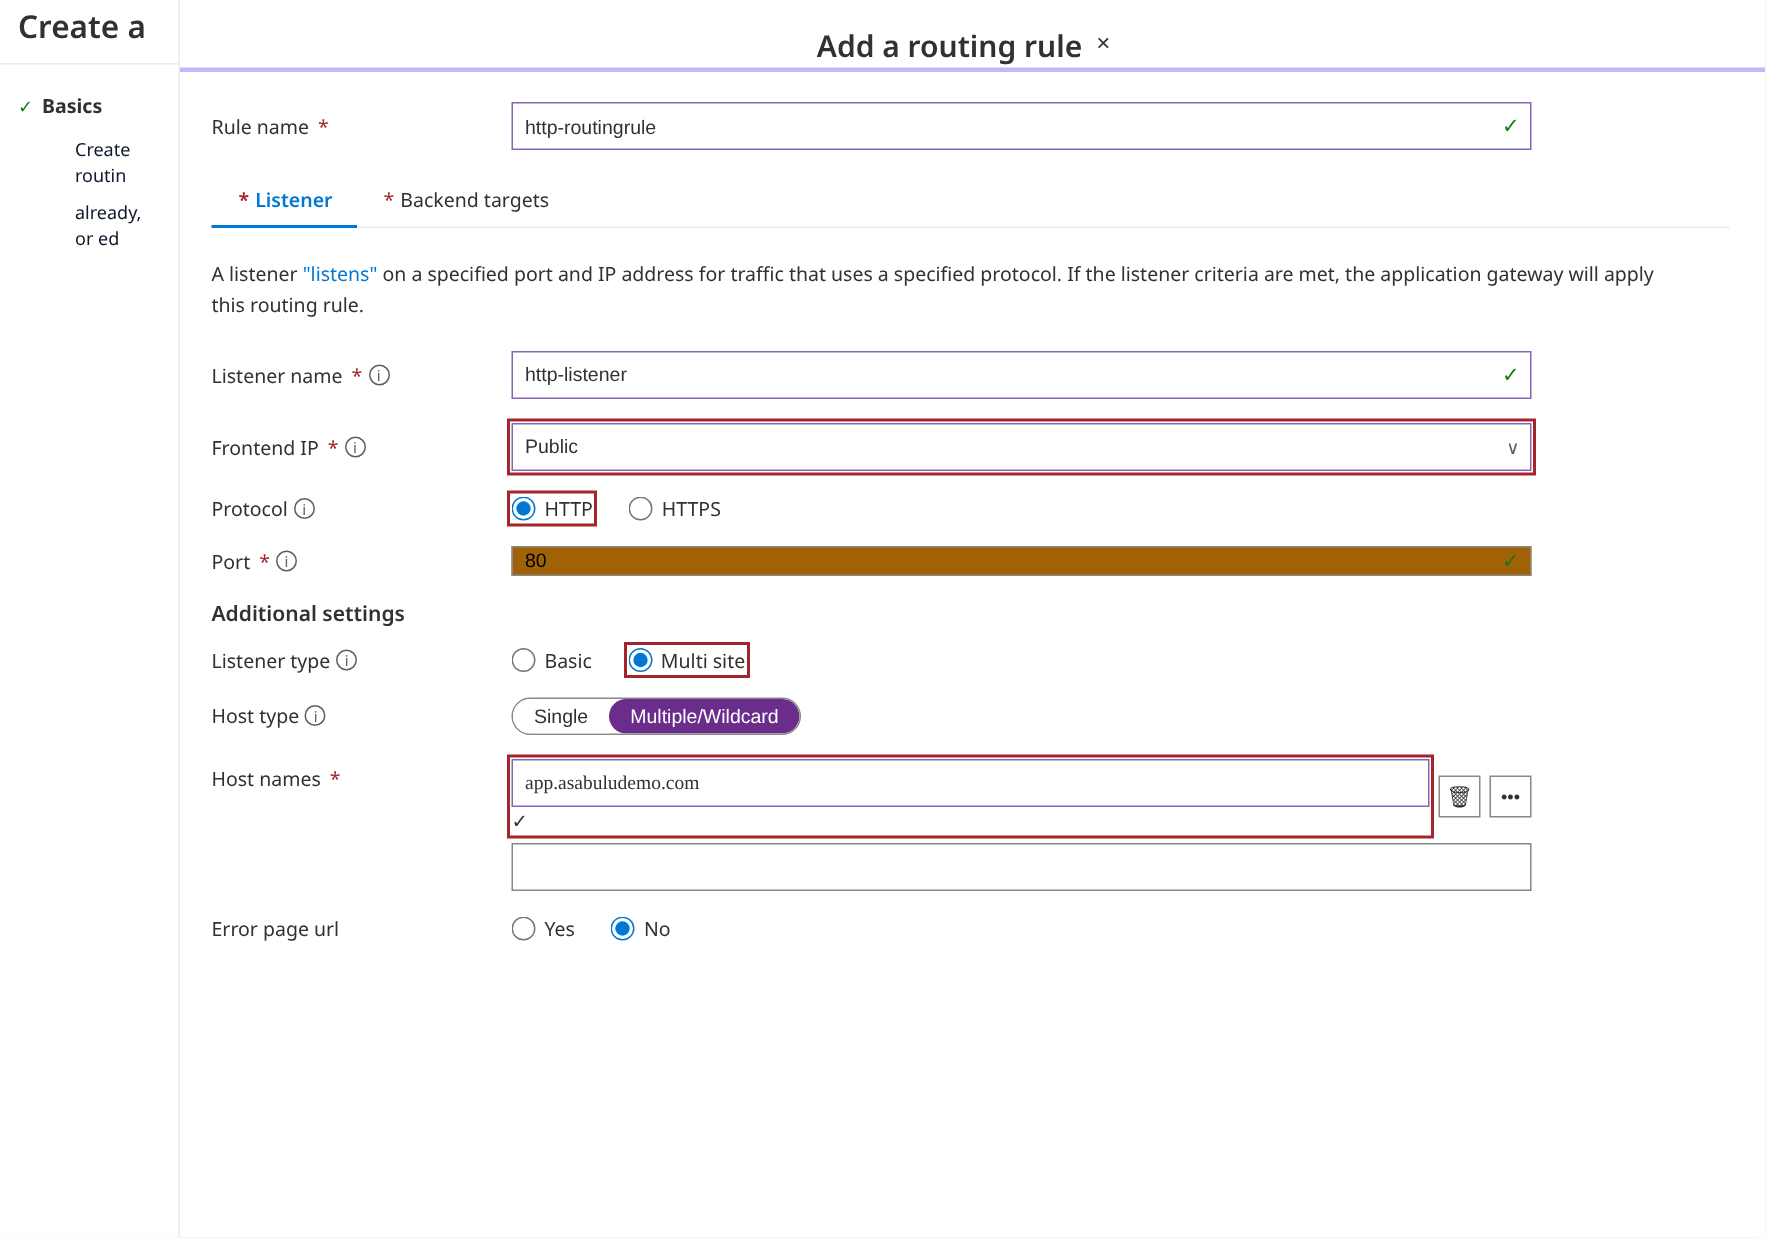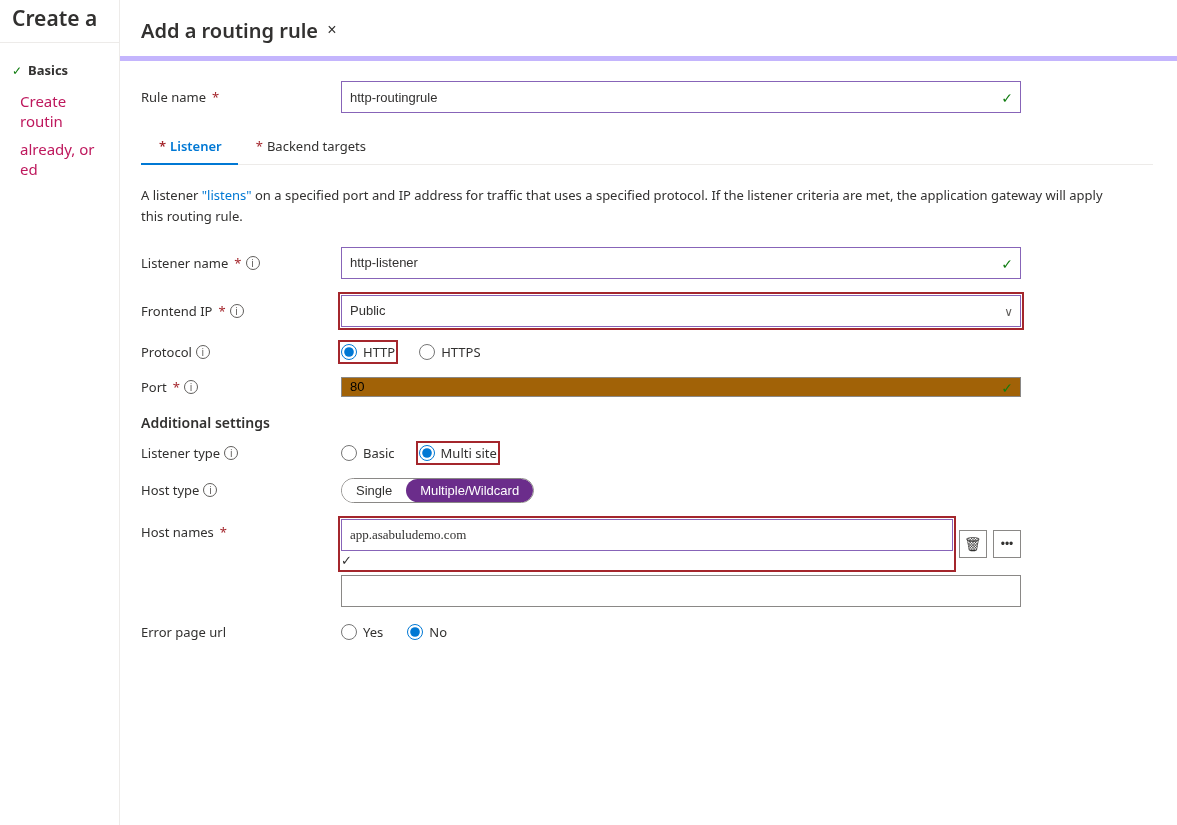--- a/index.html
+++ b/index.html
@@ -46,22 +46,23 @@
       cursor: pointer;
     }
     .sidebar-item .check-icon {
       color: #107c10;
       margin-right: 6px;
       font-size: 12px;
     }
     .sidebar-item-label { font-size: 13px; font-weight: bold; }
     .sidebar-sub {
       padding: 4px 12px 4px 20px;
-      font-size: 15px;
-      color: #be185d;
+      font-size: 12px;
+      color: #0f172a;
+      margin-left: 30px;
     }
 
     
     .main-area {
       flex: 1;
       position: relative;
       padding: 0;
       overflow: hidden;
     }
 
@@ -74,23 +75,23 @@
       background: #fff;
       box-shadow: -4px 0 16px rgba(0,0,0,0.15);
       display: flex;
       flex-direction: column;
       overflow: hidden;
     }
 
     .modal-header {
       display: flex;
       align-items: center;
-      justify-content: flex-start;
-      padding: 16px 24px 12px;
-      border-bottom: 5px solid #c4b5fd;
+      justify-content: center;
+      padding: 16px 24px 1px;
+      border-bottom: 3px solid #c4b5fd;
       flex-shrink: 0;
     }
     .modal-title {
       font-size: 20px;
       font-weight: 600;
       color: #323130;
     }
     .modal-close {
       width: 28px; height: 28px;
       display: flex; align-items: center; justify-content: center;

